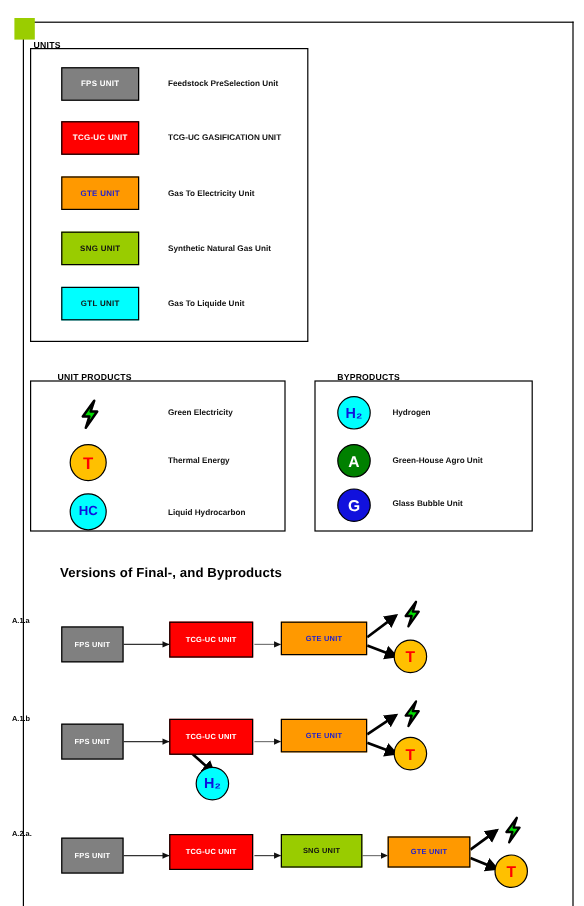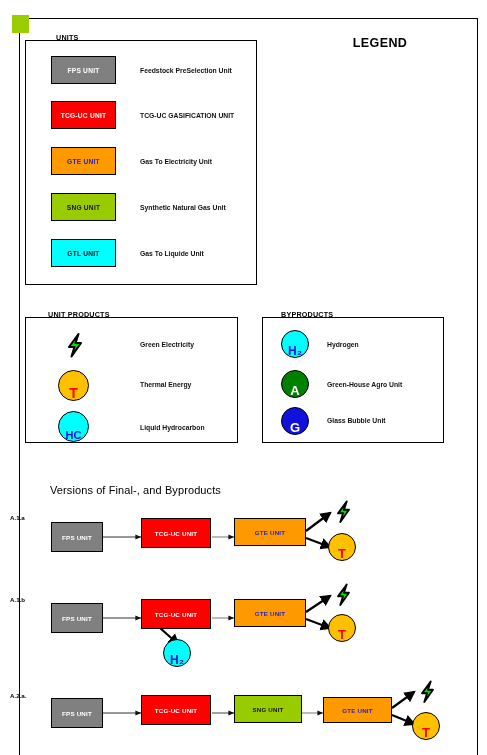--- a/index.html
+++ b/index.html
@@ -80,44 +80,44 @@
     white-space:nowrap;
   }
 
   
   .circle{
     position:absolute;
     border-radius:50%;
     border:1.3px solid #000;
     box-sizing:border-box;
     display:flex;
-    align-items:flex-end;
+    align-items:center;
     justify-content:center;
     font-weight:bold;
     line-height:1;
   }
   .prod-label{
     position:absolute;
     font-size:6.8px;
     font-weight:bold;
     color:#111;
     white-space:nowrap;
   }
 
   .bolt{
     width:100%;height:100%;
     display:block;
   }
 
   
   .versions-title{
     position:absolute;
-    left:50px;top:484px;
+    left:50px;top:472px;
     font-size:11px;
-    font-weight:normal;
+    font-weight:bold;
     color:#000;
     letter-spacing:.1px;
     white-space:nowrap;
   }
   .row-label{
     position:absolute;
     font-size:6.2px;
     font-weight:bold;
     color:#000;
     white-space:nowrap;
@@ -143,23 +143,22 @@
   }
 </style>
 </head>
 <body>
 
 <div id="page">
 
   <div class="page-frame"></div>
   <div class="corner-tab" style="background: rgb(154, 205, 0);"></div>
 
-  <div class="legend-heading">LEGEND</div>
-
-  <div class="panel-title" style="left:56px;top:33px;">UNITS</div>
+
+  <div class="panel-title" style="left:28px;top:33px;">UNITS</div>
   <div class="panel" style="left:25px;top:40px;width:232px;height:245px;"></div>
 
   <div class="unit-box" id="u0" style="left: 51px; top: 56px; width: 65px; height: 28px; background: rgb(128, 128, 128); color: rgb(255, 255, 255);">
       <span>FPS UNIT</span>
     </div>
   <div class="unit-label" style="left:140px;top:67px;">Feedstock PreSelection Unit</div>
 
   <div class="unit-box" id="u1" style="left: 51px; top: 101px; width: 65px; height: 28px; background: rgb(255, 0, 0); color: rgb(255, 255, 255);">
       <span>TCG-UC UNIT</span>
     </div>

